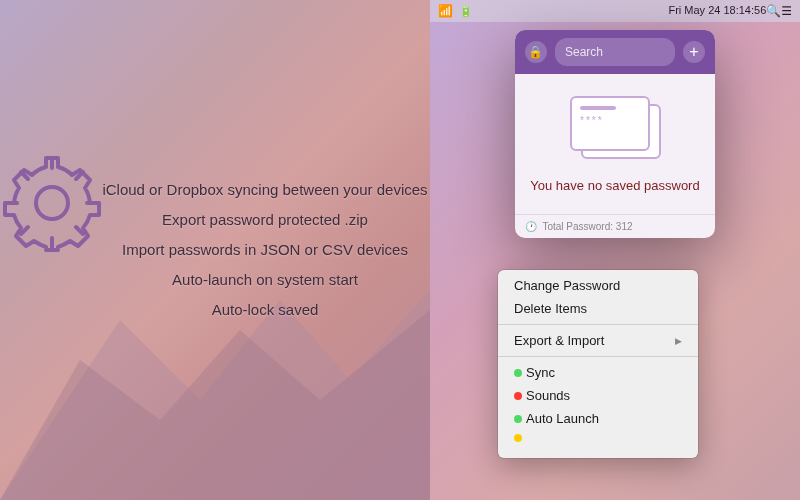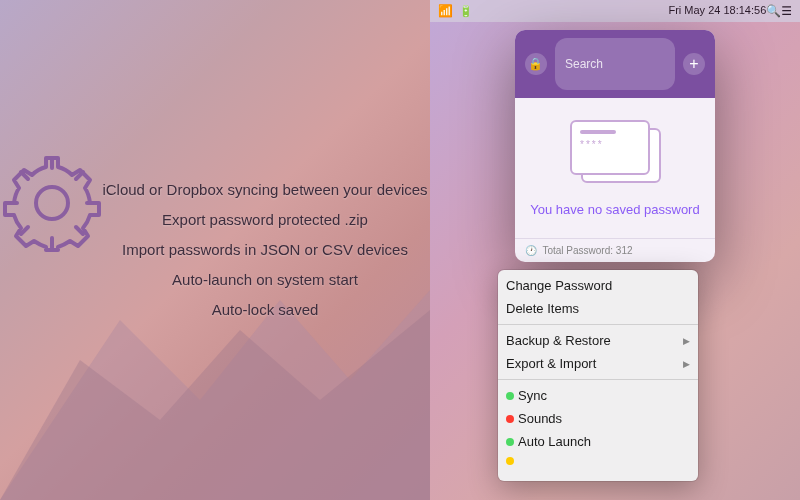--- a/index.html
+++ b/index.html
@@ -127,21 +127,21 @@
       align-items: center;
       justify-content: center;
       color: white;
       font-size: 12px;
     }
 
     .search-box {
       flex: 1;
       background: rgba(255,255,255,0.2);
       border-radius: 12px;
-      padding: 19px 10px;
+      padding: 7px 10px;
       color: rgba(255,255,255,0.8);
       font-size: 12px;
     }
 
     .add-btn {
       width: 22px;
       height: 22px;
       background: rgba(255,255,255,0.2);
       border-radius: 50%;
       display: flex;
@@ -206,21 +206,21 @@
     }
 
     .card-dots {
       font-size: 10px;
       color: #c8a8d8;
       letter-spacing: 2px;
     }
 
     .no-password-text {
       font-size: 13px;
-      color: #8b5cf6;
+      color: #7f1d1d;
     }
 
     .app-footer {
       padding: 6px 10px;
       border-top: 1px solid #e0d8e8;
       display: flex;
       align-items: center;
       gap: 5px;
       font-size: 10px;
       color: #888;
@@ -238,21 +238,21 @@
       width: 200px;
       background: #f0eff0;
       border-radius: 6px;
       box-shadow: 0 8px 30px rgba(0,0,0,0.3), 0 0 0 1px rgba(0,0,0,0.1);
       z-index: 10;
       padding: 4px 0;
       font-size: 13px;
     }
 
     .menu-item {
-      padding: 4px 8px;
+      padding: 4px 16px;
       color: #1a1a1a;
       cursor: pointer;
       display: flex;
       align-items: center;
       justify-content: space-between;
     }
 
     .menu-item.has-sub::after {
       content: '▶';
       font-size: 9px;
@@ -382,23 +382,20 @@
 
   <div class="context-menu">
     <div class="menu-item">
       <span>Change Password</span>
     </div>
     <div class="menu-item">
       <span>Delete Items</span>
     </div>
     <div class="menu-separator"></div>
     <div class="menu-item has-sub">
-      <span>Backup &amp; Restore</span>
-    </div>
-    <div class="menu-item has-sub">
       <span>Export &amp; Import</span>
     </div>
     <div class="menu-separator"></div>
     <div class="menu-item">
       <div class="menu-item-with-dot">
         <div class="status-dot dot-green"></div>
         <span>Sync</span>
       </div>
     </div>
     <div class="menu-item">

